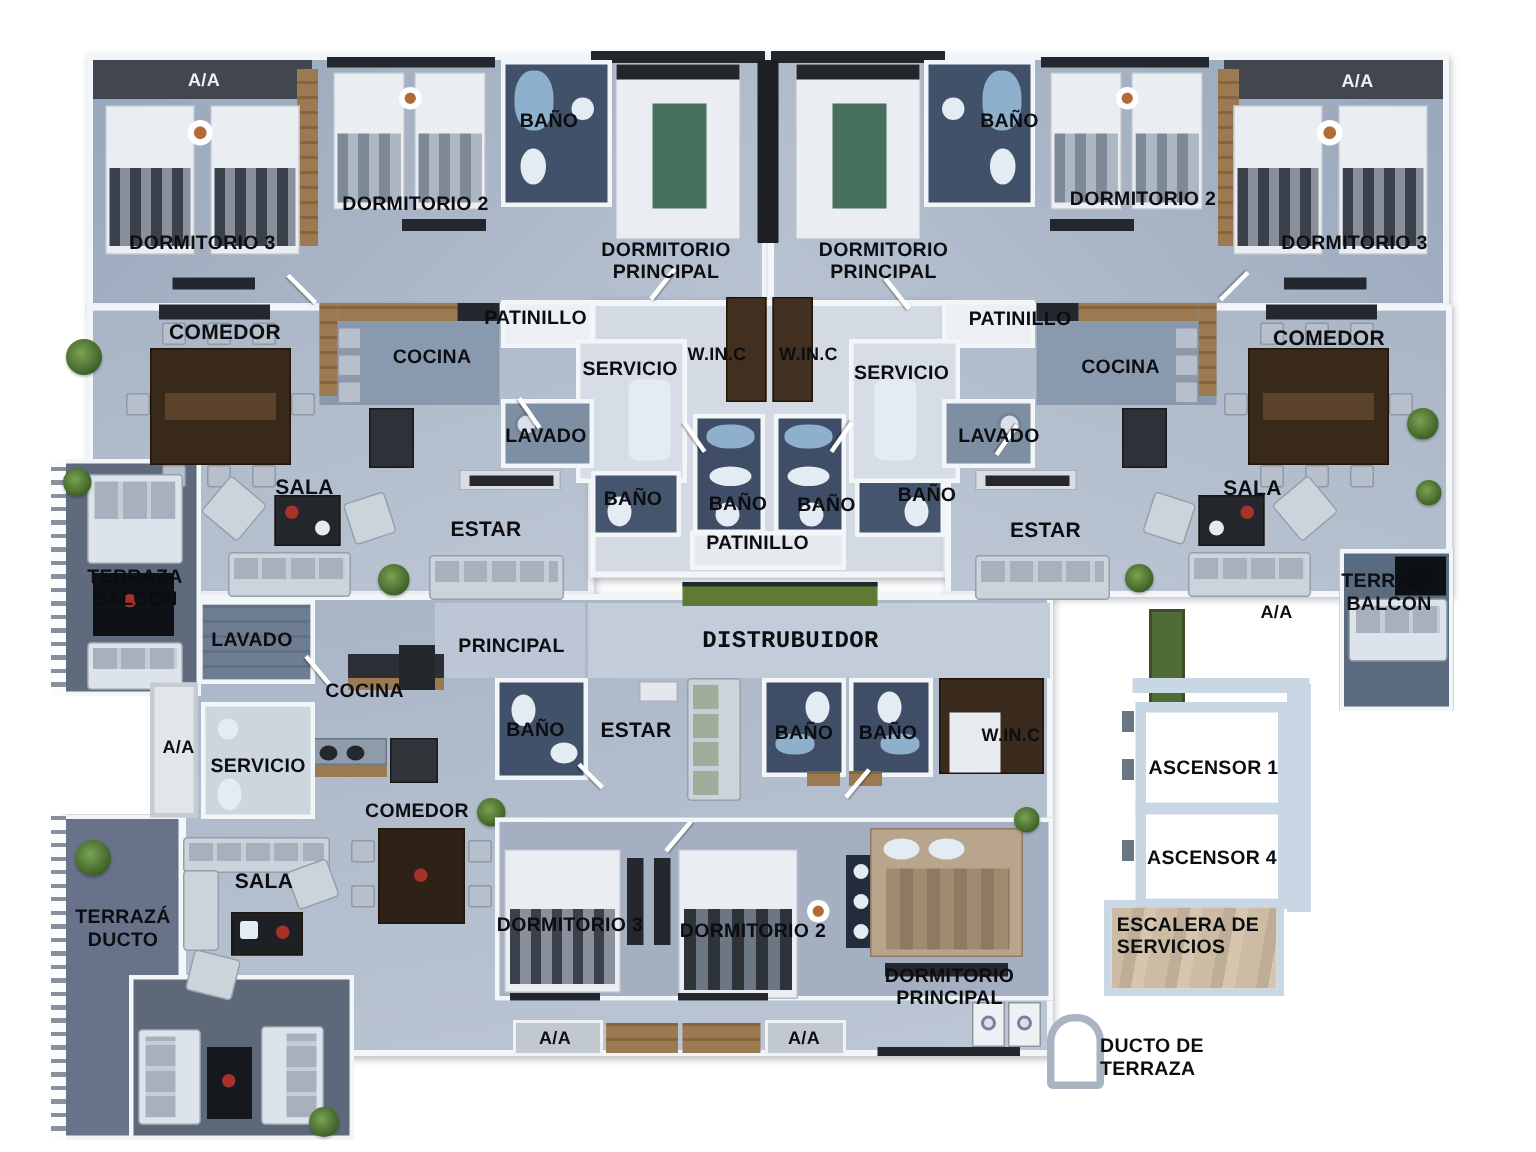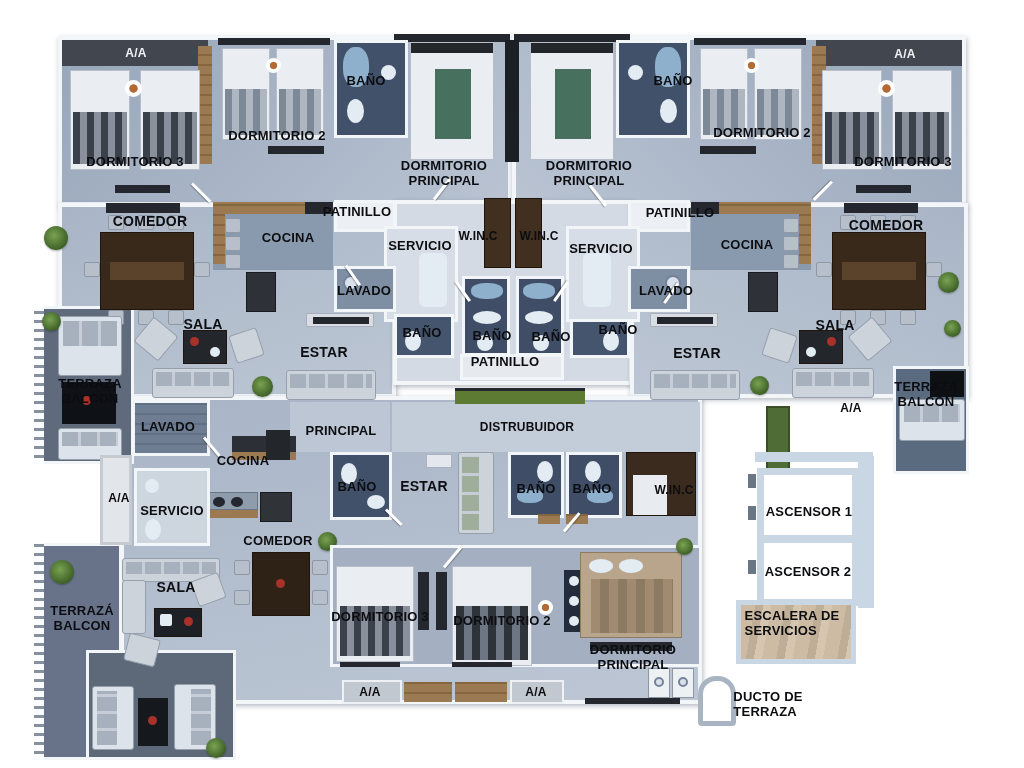--- a/index.html
+++ b/index.html
@@ -422,40 +422,40 @@
     <div class="lbl" style="left: 324px; top: 353px; font-size: 14px;">ESTAR</div>
     <div class="lbl" style="left: 747px; top: 245px; font-size: 13px;">COCINA</div>
     <div class="lbl" style="left: 886px; top: 226px; font-size: 14px;">COMEDOR</div>
     <div class="lbl" style="left: 835px; top: 326px; font-size: 14px;">SALA</div>
     <div class="lbl" style="left: 697px; top: 354px; font-size: 14px;">ESTAR</div>
     <div class="lbl" style="left: 90px; top: 392px; font-size: 13px;">TERRAZA
 BALCON</div>
     <div class="lbl" style="left: 926px; top: 395px; font-size: 13px;">TERRAZA
 BALCON</div>
     <div class="lbl" style="left: 851px; top: 409px; font-size: 12px;">A/A</div>
-    <div class="lbl" style="left: 527px; top: 428px; font-size: 12px;">DISTRUBUIDOR</div>
+    <div class="lbl" style="left: 527px; top: 428px; font-size: 16px; font-family: Liberation Mono, monospace;">DISTRUBUIDOR</div>
     <div class="lbl" style="left: 341px; top: 431px; font-size: 13px;">PRINCIPAL</div>
     <div class="lbl" style="left: 168px; top: 427px; font-size: 13px;">LAVADO</div>
     <div class="lbl" style="left: 243px; top: 461px; font-size: 13px;">COCINA</div>
     <div class="lbl" style="left: 119px; top: 499px; font-size: 12px;">A/A</div>
     <div class="lbl" style="left: 172px; top: 511px; font-size: 13px;">SERVICIO</div>
     <div class="lbl" style="left: 278px; top: 541px; font-size: 13px;">COMEDOR</div>
     <div class="lbl" style="left: 357px; top: 487px; font-size: 13px;">BAÑO</div>
     <div class="lbl" style="left: 424px; top: 487px; font-size: 14px;">ESTAR</div>
     <div class="lbl" style="left: 536px; top: 489px; font-size: 13px;">BAÑO</div>
     <div class="lbl" style="left: 592px; top: 489px; font-size: 13px;">BAÑO</div>
     <div class="lbl" style="left: 674px; top: 491px; font-size: 12px;">W.IN.C</div>
     <div class="lbl" style="left: 176px; top: 588px; font-size: 14px;">SALA</div>
     <div class="lbl" style="left: 82px; top: 619px; font-size: 13px;">TERRAZÁ
-BALCON</div>
+DUCTO</div>
     <div class="lbl" style="left: 380px; top: 617px; font-size: 13px;">DORMITORIO 3</div>
     <div class="lbl" style="left: 502px; top: 621px; font-size: 13px;">DORMITORIO 2</div>
     <div class="lbl" style="left: 633px; top: 658px; font-size: 13px;">DORMITORIO
 PRINCIPAL</div>
     <div class="lbl" style="left: 370px; top: 693px; font-size: 12px;">A/A</div>
     <div class="lbl" style="left: 536px; top: 693px; font-size: 12px;">A/A</div>
     <div class="lbl" style="left: 809px; top: 512px; font-size: 13px;">ASCENSOR 1</div>
-    <div class="lbl" style="left: 808px; top: 572px; font-size: 13px;">ASCENSOR 2</div>
+    <div class="lbl" style="left: 808px; top: 572px; font-size: 13px;">ASCENSOR 4</div>
     <div class="lbl" style="left: 792px; top: 624px; font-size: 13px; text-align: left;">ESCALERA DE
 SERVICIOS</div>
     <div class="lbl" style="left: 768px; top: 705px; font-size: 13px; text-align: left;">DUCTO DE
 TERRAZA</div>
   </div>
 
 </body></html>

